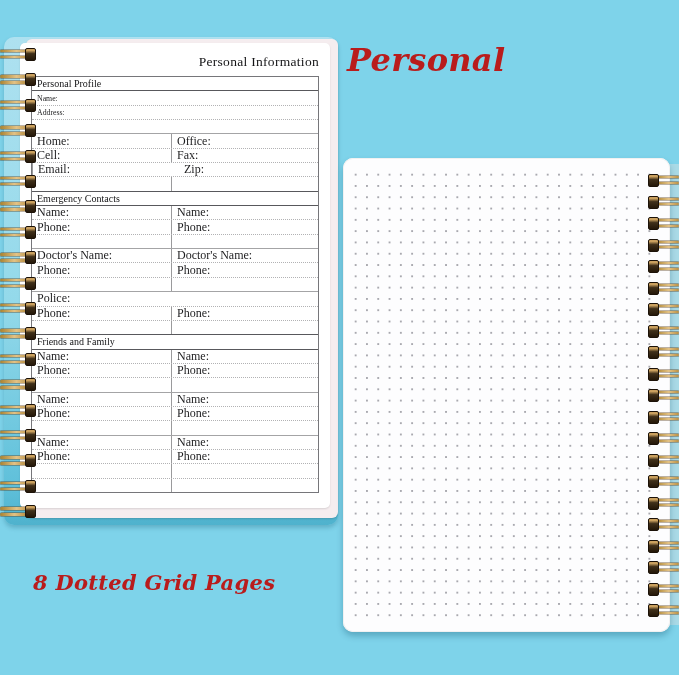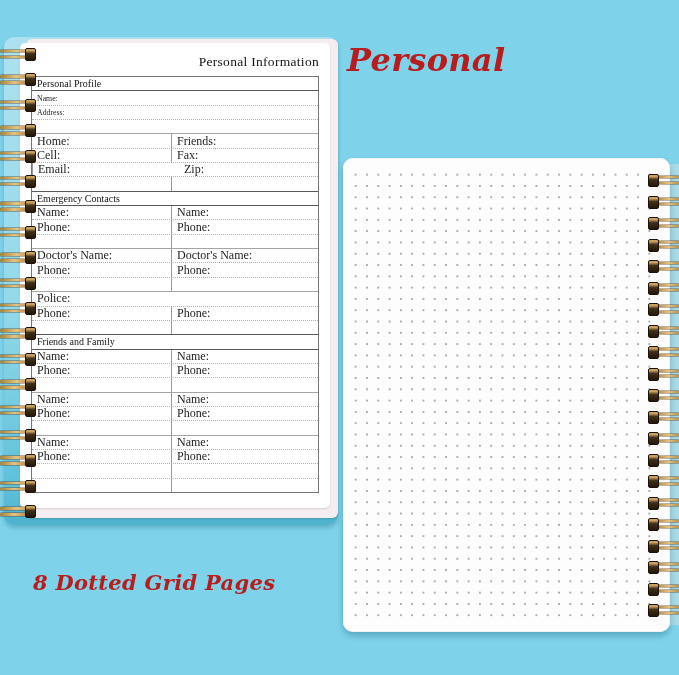--- a/index.html
+++ b/index.html
@@ -80,21 +80,21 @@
           <span class="lbl">Name:</span>
         </div>
         <div class="frow full sep-dotted">
           <span class="lbl">Address:</span>
         </div>
         <div class="frow full sep-solid">
           <span class="lbl"></span>
         </div>
         <div class="frow split sep-dotted">
           <div class="cell left">Home:</div>
-          <div class="cell right">Friends:</div>
+          <div class="cell right">Office:</div>
         </div>
         <div class="frow split sep-dotted">
           <div class="cell left">Cell:</div>
           <div class="cell right">Fax:</div>
         </div>
         <div class="frow split sep-dotted">
           <div class="cell right">Email:</div>
           <div class="cell left">Zip:</div>
         </div>
         <div class="frow split sep-none">

